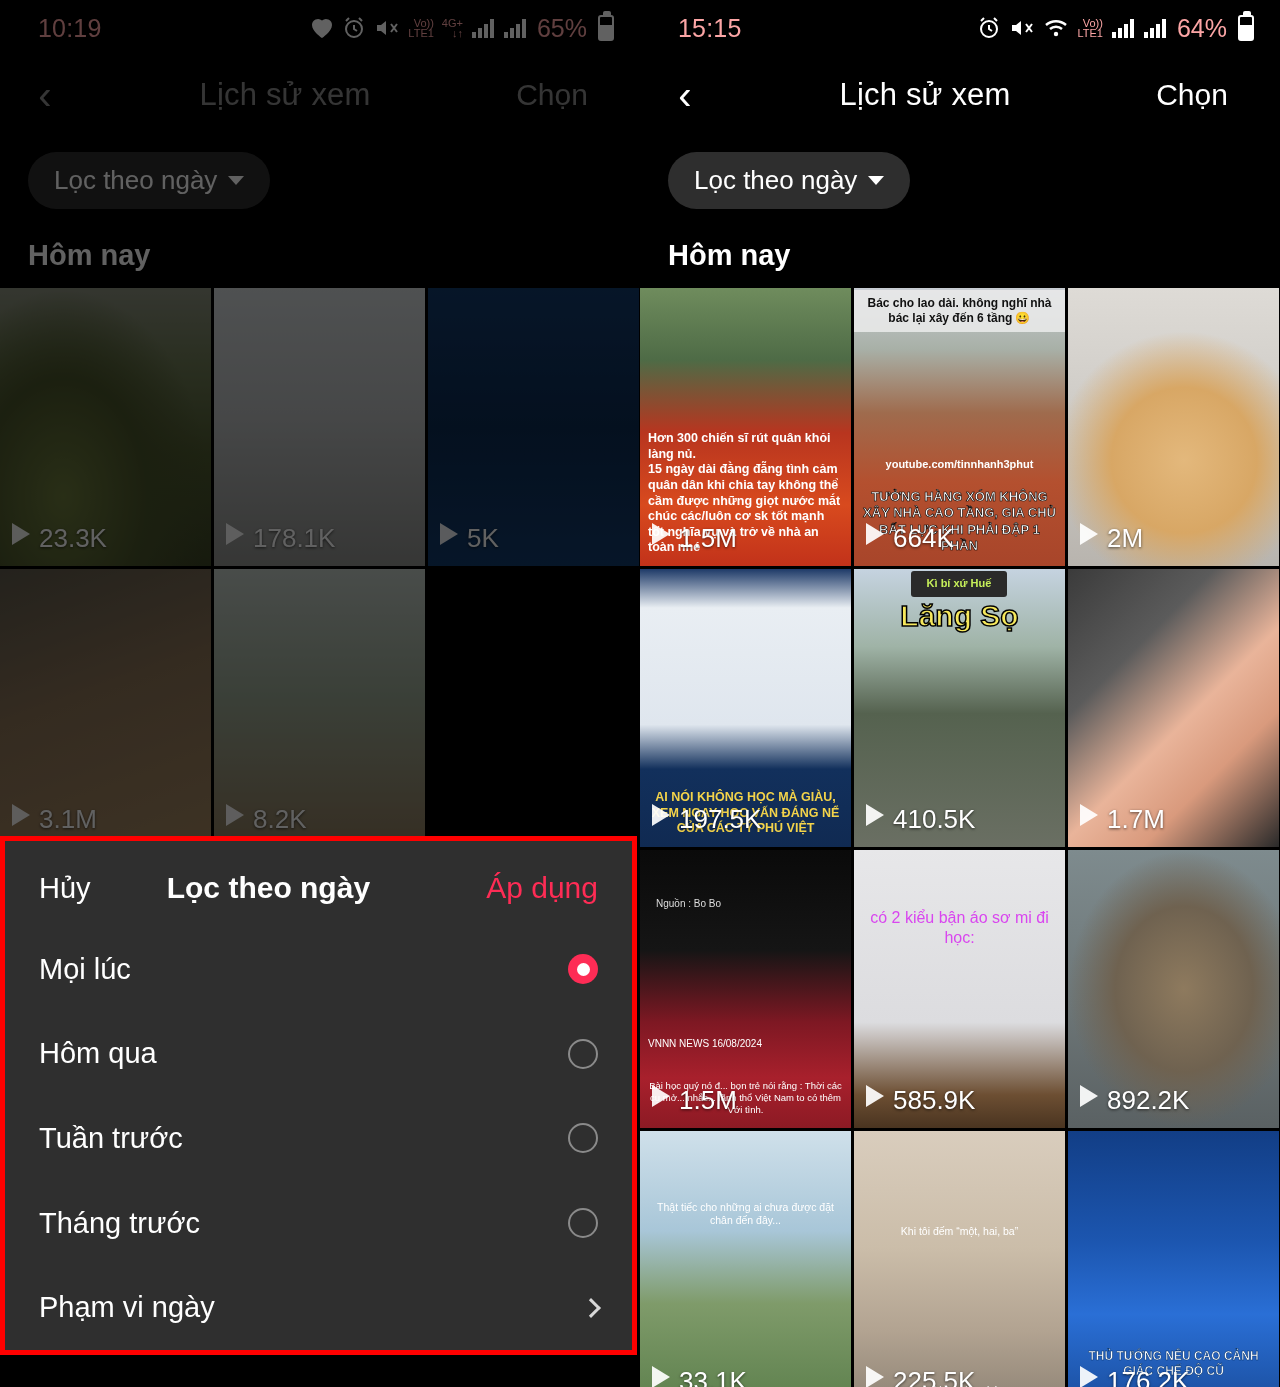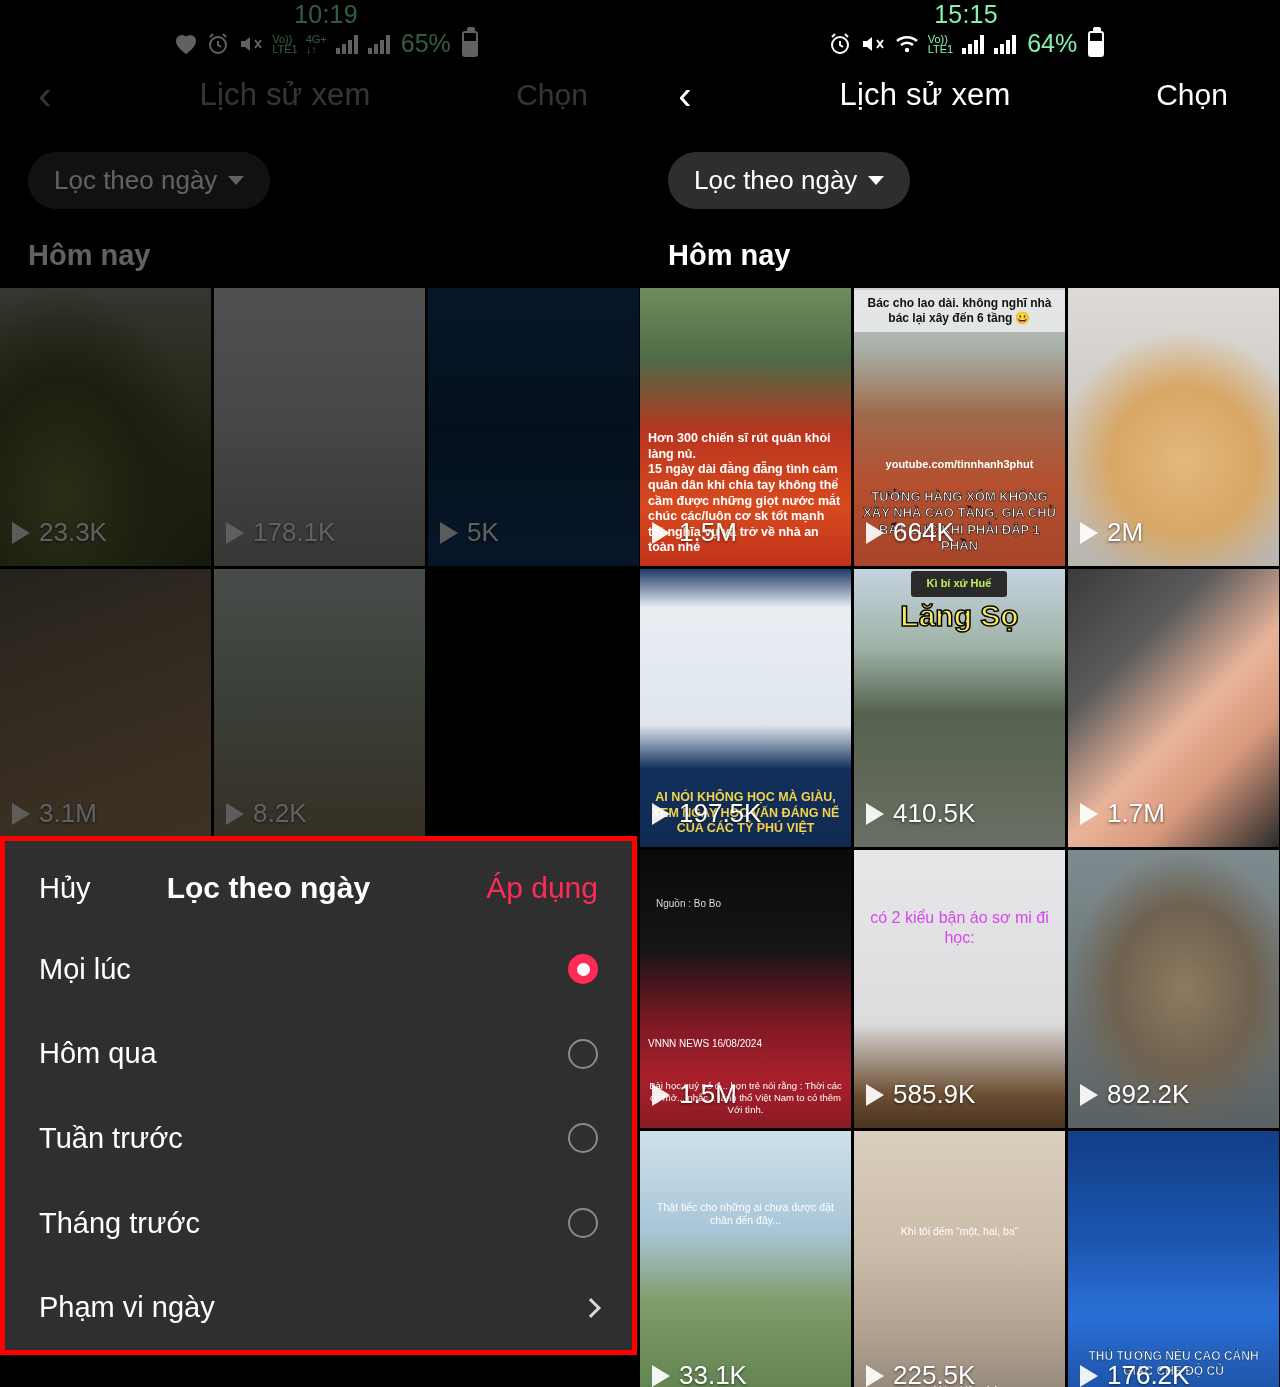--- a/index.html
+++ b/index.html
@@ -10,35 +10,35 @@
     font-family: "Liberation Sans", sans-serif;
     overflow: hidden;
   }
   .screens { display: flex; width: 1280px; height: 1387px; }
   .panel { position: relative; width: 640px; height: 1387px; background: #000; overflow: hidden; }
 
   
   .statusbar {
     height: 56px; display: flex; align-items: center;
     justify-content: space-between; padding: 0 26px 0 38px;
-    color: #86efac; position: relative; z-index: 4; flex-direction: column;
+    color: #fca5a5; position: relative; z-index: 4;
   }
   .sb-time { font-size: 25px; letter-spacing: .2px; }
   .sb-icons { display: flex; align-items: center; gap: 8px; }
   .sb-icons svg { display: block; }
   .sb-batt { font-size: 25px; margin-left: 2px; }
   .batt-glyph {
     width: 16px; height: 26px; border: 2px solid #fff; border-radius: 3px;
     position: relative; margin-left: 3px; background: linear-gradient(to top,#fff 62%, transparent 62%);
   }
   .batt-glyph:before {
     content: ""; position: absolute; top: -6px; left: 3px;
     width: 8px; height: 4px; background: #fff; border-radius: 2px 2px 0 0;
   }
-  .vol-lte { font-size: 11px; line-height: 10px; text-align: left; }
+  .vol-lte { font-size: 11px; line-height: 10px; text-align: right; }
   .vol-lte b { font-weight: normal; display: block; }
 
   
   .navbar {
     height: 78px; display: flex; align-items: center; position: relative; z-index: 4;
   }
   .nav-back {
     width: 90px; display: flex; align-items: center; justify-content: center;
     color: #fff; font-size: 40px;
   }
@@ -64,22 +64,22 @@
     padding: 30px 28px 16px 28px; position: relative; z-index: 3;
   }
 
   
   .grid { display: flex; flex-wrap: wrap; gap: 3px; padding: 0 0 0 0; }
   .cell {
     width: 211px; height: 278px; position: relative; overflow: hidden;
     background: #111;
   }
   .cell .views {
-    position: absolute; left: 12px; bottom: 18px;
-    display: flex; align-items: center; gap: 9px;
+    position: absolute; left: 12px; bottom: 12px;
+    display: flex; gap: 9px;
     color: #fff; font-size: 26px; text-shadow: 0 1px 3px rgba(0,0,0,.65);
   }
   .play-tri {
     width: 0; height: 0; border-left: 18px solid #fff;
     border-top: 11px solid transparent; border-bottom: 11px solid transparent;
     opacity: .92;
   }
   .thumb { position: absolute; inset: 0; }
   .cap {
     position: absolute; left: 0; right: 0; padding: 6px 8px;

